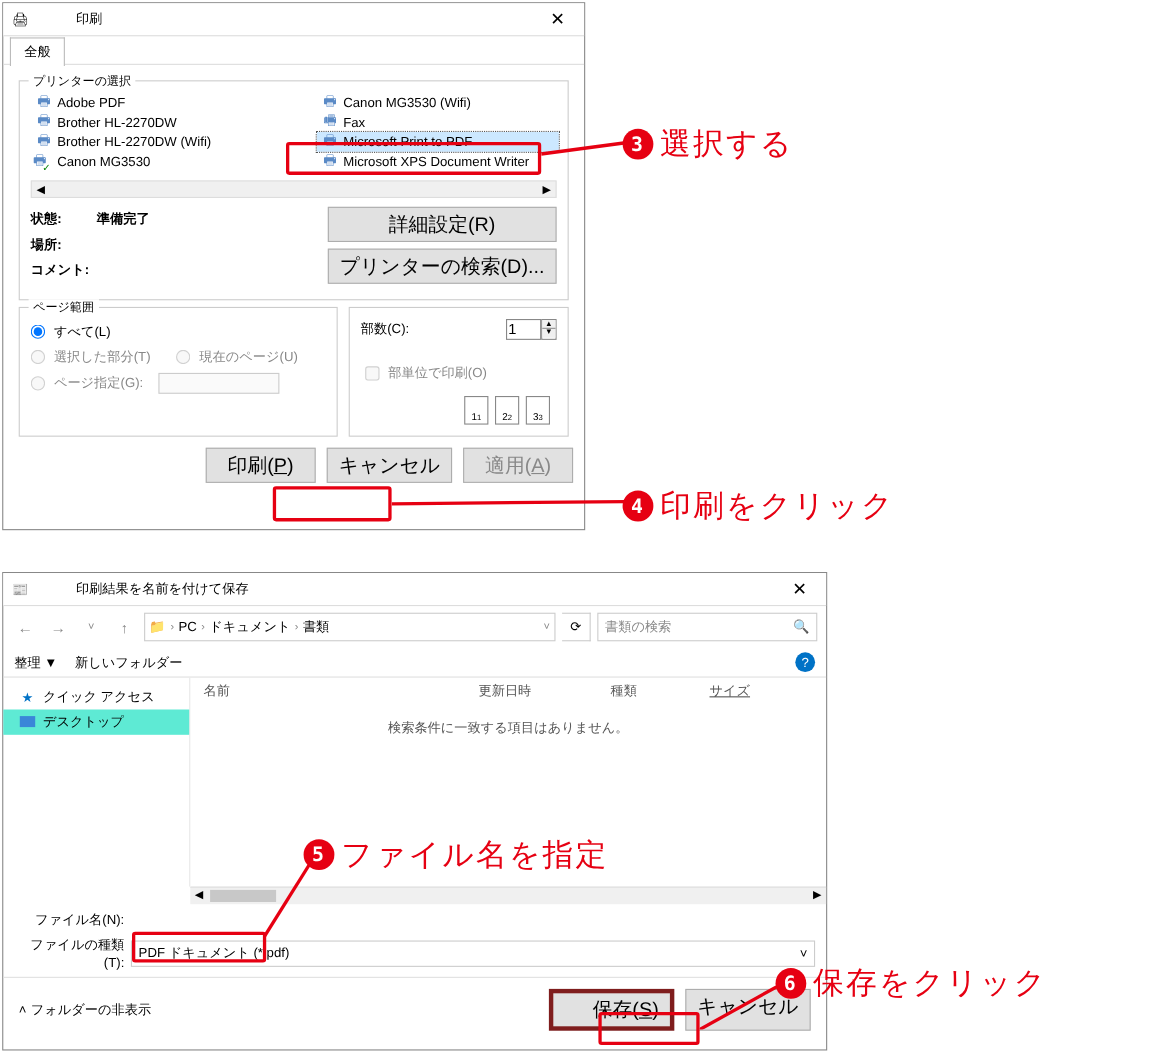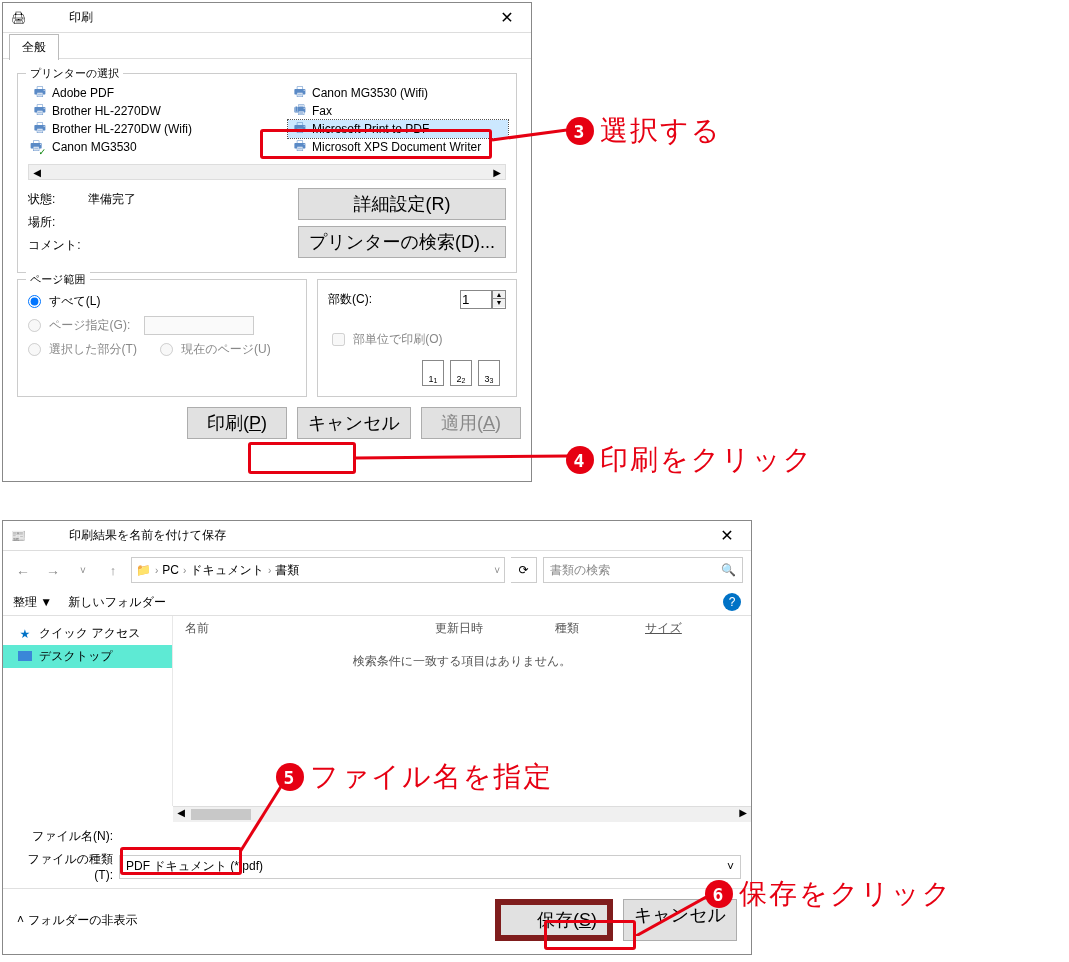--- a/index.html
+++ b/index.html
@@ -80,41 +80,41 @@
   }
   .printer-item.selected {
     background: #cce8ff;
     outline: 1px dotted #555;
   }
   .printer-icon { width:16px; height:16px; display:inline-flex; align-items:center; justify-content:center; font-size:13px; color:#5a8ac6;}
   .printer-icon.check::after { content:'✓'; color:green; font-size:9px; position:relative; left:-4px; top:5px;}
   .hscroll { height:16px; background:#f0f0f0; border:1px solid #ddd; display:flex; align-items:center; justify-content:space-between;}
   .hscroll .arr { width:16px; text-align:center; font-size:10px;}
   .status-grid { margin-top:8px;}
-  .status-grid .row { display:flex; padding:3px 0;}
+  .status-grid .row { display:flex; padding:3px 0;font-weight:bold;}
   .status-grid .lbl { width:60px;}
   .btn {
     border:1px solid #adadad; background:#e1e1e1; padding:3px 10px; font-size:18px; min-width:100px; text-align:center;
   }
   .range-col { display:flex; gap:10px;border-radius:25px;}
   .range-left { flex:1; border:1px solid #ccc; padding:10px; position:relative;}
   .range-right { width:200px; border:1px solid #ccc; padding:10px; position:relative;}
   .radio-row { display:flex; align-items:center; gap:5px; padding:3px 0;}
   .disabled { color:#888;}
   input[type=radio] { margin:0 3px 0 0;}
   input[type=text].page-input { width:110px; border:1px solid #ccc; padding:1px 3px;}
   .copies-input { width:32px; border:1px solid #888; padding:1px; text-align:left;}
   .spinner { display:inline-flex; flex-direction:column; border:1px solid #888; width:14px;}
   .spinner div { height:8px; font-size:7px; line-height:7px; text-align:center; background:#f0f0f0; border-bottom:1px solid #888;}
   .spinner div:last-child { border-bottom:none;}
   .collate-icons { display:flex; gap:6px; margin-top:8px;}
   .collate-page { border:1px solid #888; width:22px; height:26px; position:relative; display:flex; align-items:flex-end; justify-content:center; font-size:9px; padding-bottom:1px;}
   .collate-page::before { content:''; position:absolute; border:1px solid #888; width:22px; height:26px; top:-4px; left:-4px; z-index:-1;}
   .bottom-buttons { display:flex; justify-content:flex-end; gap:10px; padding:10px;}
-  .btn.highlight { border:6px solid #7f1d1d;padding-left:36px;}
+  .btn.highlight { border:4px solid #7f1d1d;padding-left:36px;}
   .u { text-decoration:underline;}
   
   
   .annot-box {
     position:absolute;
     border:3px solid #e60012;
     border-radius:3px;
     pointer-events:none;
   }
   .annot-badge {
@@ -240,22 +240,22 @@
     </div>
   </div>
 
   <div class="range-col" style="margin:0 14px;">
     <div class="range-left">
       <div class="legend" style="position:absolute; top:-8px; left:8px; background:#fff; padding:0 4px; font-size:11px;">ページ範囲</div>
       <div class="radio-row">
           <input type="radio" checked="" style="">
           <span>すべて(L)</span>
         </div>
+      <div class="radio-row disabled"><input type="radio" disabled="" style=""><span>選択した部分(T)</span>&nbsp;&nbsp;&nbsp;&nbsp;<input type="radio" disabled="" style=""><span>現在のページ(U)</span></div>
       <div class="radio-row disabled"><input type="radio" disabled="" style=""><span>ページ指定(G):</span>&nbsp;<input type="text" class="page-input" disabled="" style=""></div>
-      <div class="radio-row disabled"><input type="radio" disabled="" style=""><span>選択した部分(T)</span>&nbsp;&nbsp;&nbsp;&nbsp;<input type="radio" disabled="" style=""><span>現在のページ(U)</span></div>
     </div>
     <div class="range-right">
       <div style="display:flex; justify-content:space-between; align-items:center;">
         <span>部数(C):</span>
         <span style="display:flex;">
           <input class="copies-input" value="1" style="">
           <span class="spinner">
               <div>▲</div>
               <div>▼</div>
             </span>

